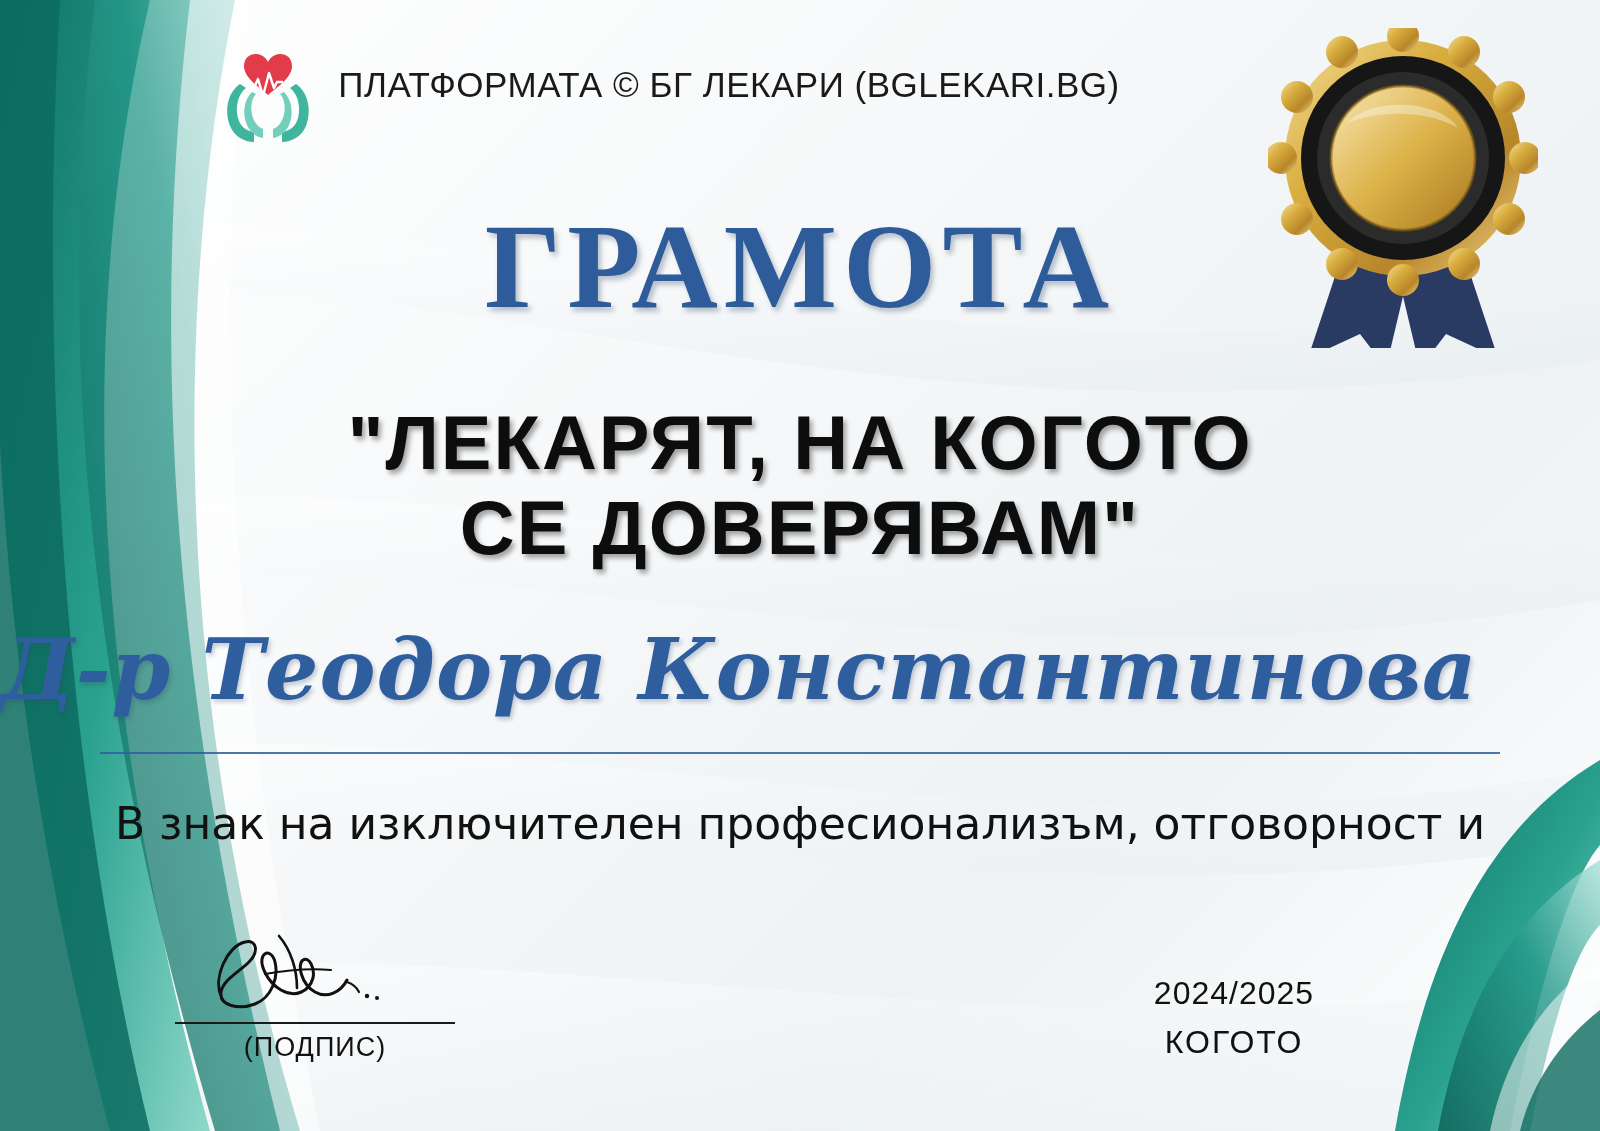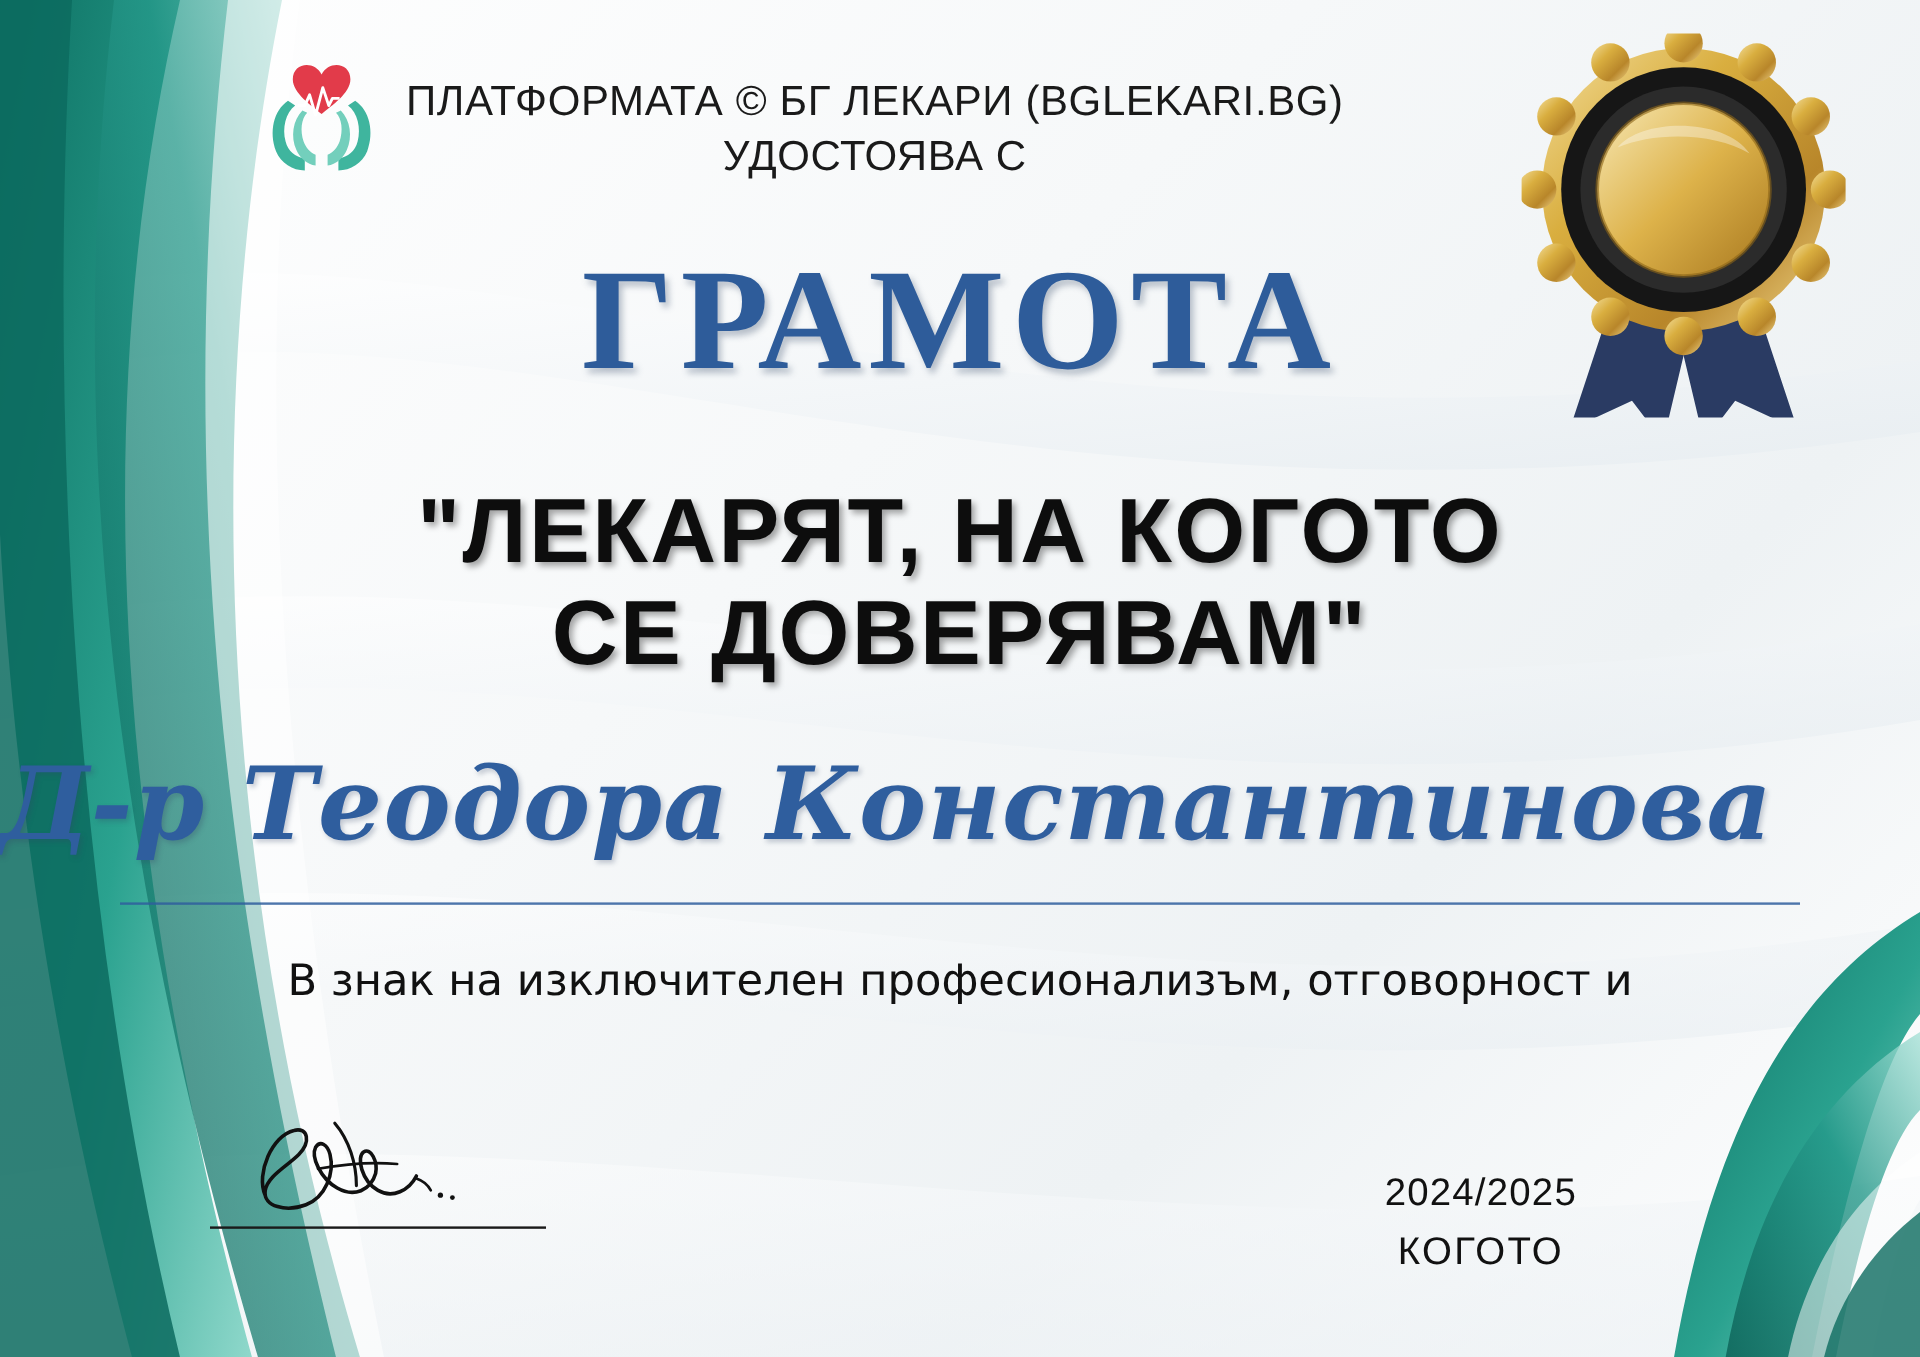--- a/index.html
+++ b/index.html
@@ -129,21 +129,21 @@
     opacity: 0.85;
   }
 
   
   .body-text {
     position: absolute;
     top: 790px;
     left: 0;
     width: 1600px;
     text-align: center;
-    font-size: 36px;
+    font-size: 44px;
     line-height: 1.55;
     color: #111111;
     font-family: "DejaVu Sans", sans-serif;
   }
 
   
   .signature-block {
     position: absolute;
     left: 175px;
     top: 930px;
@@ -251,21 +251,20 @@
       <svg class="hands-icon" viewBox="0 0 100 110">
         <path d="M50,22 c-6,-12 -24,-10 -24,4 c0,12 16,22 24,29 c8,-7 24,-17 24,-29 c0,-14 -18,-16 -24,-4 z" fill="#e23b4a"></path>
         <path d="M30,48 l6,0 l4,-9 l5,17 l6,-23 l5,15 l3,-6 l6,0" fill="none" stroke="#ffffff" stroke-width="2.4" stroke-linejoin="round"></path>
         <path d="M22,44 C10,52 6,70 12,86 c4,10 14,16 24,16 l0,-10 c-8,-1 -14,-6 -16,-14 c-3,-11 0,-24 8,-30 z" fill="#3fb59e"></path>
         <path d="M78,44 C90,52 94,70 88,86 c-4,10 -14,16 -24,16 l0,-10 c8,-1 14,-6 16,-14 c3,-11 0,-24 -8,-30 z" fill="#3fb59e"></path>
         <path d="M34,52 c-8,8 -10,22 -5,33 c3,7 9,12 16,13 l0,-9 c-5,-2 -8,-6 -10,-11 c-3,-9 -2,-19 3,-24 z" fill="#73cfbc"></path>
         <path d="M66,52 c8,8 10,22 5,33 c-3,7 -9,12 -16,13 l0,-9 c5,-2 8,-6 10,-11 c3,-9 2,-19 -3,-24 z" fill="#73cfbc"></path>
       </svg>
 
       <div class="org-line">ПЛАТФОРМАТА © БГ ЛЕКАРИ (BGLEKARI.BG)</div>
-      <div class="org-line second">УДОСТОЯВА С</div>
     </div>
   </div>
 
   <svg class="medal" viewBox="0 0 270 320">
 
     <path d="M88,185 L40,330 L92,306 L118,340 L150,205 Z" fill="#2a3b63"></path>
     <path d="M182,185 L230,330 L178,306 L152,340 L120,205 Z" fill="#2a3b63"></path>
     <path d="M120,205 L150,205 L135,250 Z" fill="#1d2b4b"></path>
 
     <g>
@@ -313,20 +312,21 @@
       <svg width="210" height="96" viewBox="0 0 210 96">
         <path d="M16,70 C8,52 22,20 40,16 C52,13 54,26 44,36 C34,46 18,54 16,66 C14,80 34,84 50,78 C66,72 74,52 70,36 C68,28 62,24 58,30 C54,38 62,56 76,64 C90,72 104,66 108,52 C110,42 104,30 98,34 C92,38 96,58 110,66 C122,73 136,66 142,54" fill="none" stroke="#111111" stroke-width="3" stroke-linecap="round"></path>
         <path d="M74,10 C86,24 92,44 92,62" fill="none" stroke="#111111" stroke-width="2.6" stroke-linecap="round"></path>
         <path d="M60,48 C82,44 104,42 126,44" fill="none" stroke="#111111" stroke-width="2.2" stroke-linecap="round"></path>
         <path d="M142,56 c6,2 10,6 12,10" fill="none" stroke="#111111" stroke-width="2.2" stroke-linecap="round"></path>
         <circle cx="162" cy="70" r="2.2" fill="#111111"></circle>
         <circle cx="172" cy="72" r="2.0" fill="#111111"></circle>
       </svg>
     </div>
     <div class="signature-rule"></div>
+    <div class="signature-caption">(ПОДПИС)</div>
   </div>
 
   <div class="meta-block">
     <div class="meta-year">2024/2025</div>
     <div class="meta-city">КОГОТО</div>
   </div>
 
 </div>
 
 </body></html>

